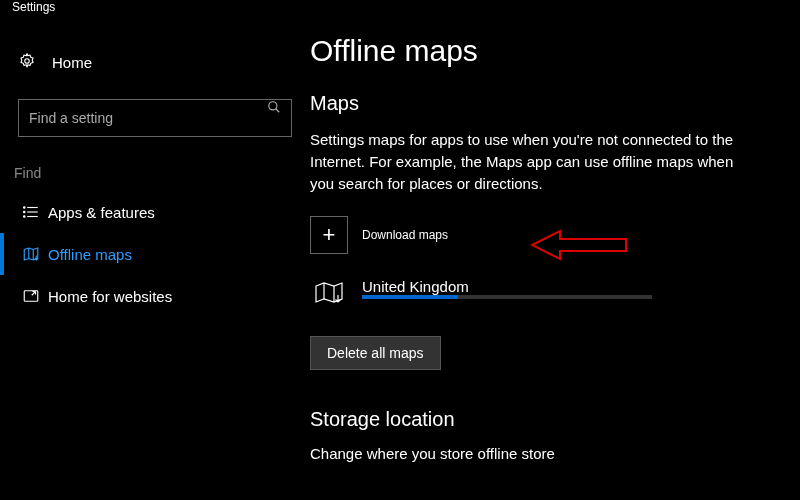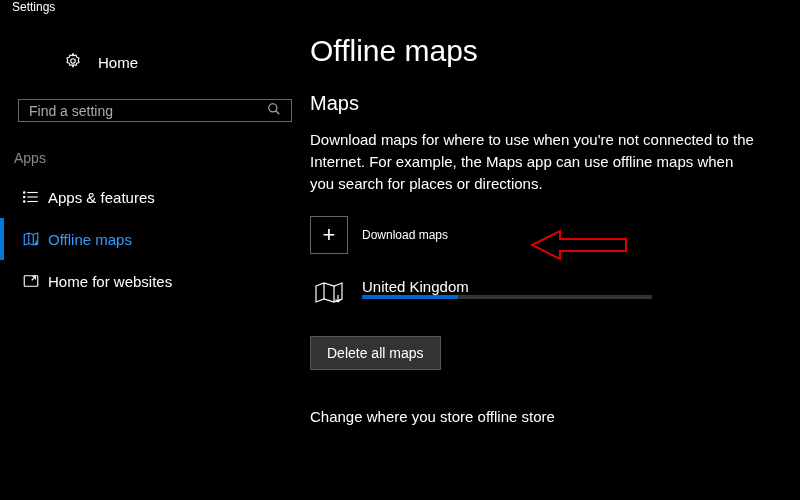--- a/index.html
+++ b/index.html
@@ -29,31 +29,29 @@
     flex: 1;
     padding: 20px 10px 0 0;
   }
   .home-row {
     display: flex;
     align-items: center;
     gap: 16px;
     padding: 8px 18px;
     margin-bottom: 18px;
     cursor: pointer;
-    margin-left: 46px;
   }
   .home-row .label {
     font-size: 15px;
   }
   .search-box {
     margin: 0 18px 28px 18px;
     border: 1px solid #666;
-    height: 23px;
-    display: flex;
-    align-items: center;
+    height: 38px;
+    display: flex;
     padding: 0 10px;
     background: #000;
   }
   .search-box input {
     flex: 1;
     background: transparent;
     border: none;
     outline: none;
     color: #fff;
     font-size: 14px;
@@ -187,21 +185,21 @@
     <div class="search-box">
       <input type="text" placeholder="Find a setting" style="">
       <span>
         <svg width="14" height="14" viewBox="0 0 24 24" fill="none" stroke="#aaa" stroke-width="2">
           <circle cx="10" cy="10" r="7"></circle>
             <line x1="21" y1="21" x2="15" y2="15"></line>
         </svg>
       </span>
     </div>
 
-    <div class="section-label">Apps</div>
+    <div class="section-label">Find</div>
 
     <div class="nav-item">
       <span class="icon">
         <svg width="18" height="18" viewBox="0 0 24 24" fill="none" stroke="#fff" stroke-width="1.5">
           <line x1="7" y1="6" x2="21" y2="6"></line>
             <line x1="7" y1="12" x2="21" y2="12"></line>
             <line x1="7" y1="18" x2="21" y2="18"></line>
           <circle cx="3" cy="6" r="1" fill="#fff"></circle>
             <circle cx="3" cy="12" r="1" fill="#fff"></circle>
             <circle cx="3" cy="18" r="1" fill="#fff"></circle>
@@ -233,21 +231,21 @@
     </div>
 
   </div>
 
   <div class="main">
 
     <div class="page-title">Offline maps</div>
 
     <div class="subheading">Maps</div>
 
-    <div class="description">Download maps for where to use when you're not connected to the Internet. For example, the Maps app can use offline maps when you search for places or directions.</div>
+    <div class="description">Settings maps for apps to use when you're not connected to the Internet. For example, the Maps app can use offline maps when you search for places or directions.</div>
 
     <div class="download-row">
       <div class="plus-box">+</div>
       <div class="download-label">Download maps</div>
     </div>
 
     <div class="map-entry">
       <div class="icon-box">
         <svg width="30" height="24" viewBox="0 0 30 24" fill="none" stroke="#fff" stroke-width="1.2">
           <path d="M2 5l8-3 10 3 8-3v16l-8 3-10-3-8 3z"></path>
@@ -258,20 +256,21 @@
       <div class="map-info">
         <div class="map-name">United Kingdom</div>
         <div class="progress-track">
           <div class="progress-fill" style="width: 33%;"></div>
         </div>
       </div>
     </div>
 
     <button class="delete-btn">Delete all maps</button>
 
+    <div class="subheading">Storage location</div>
 
     <div class="storage-desc">Change where you store offline store</div>
 
   </div>
 </div>
 
 <svg class="arrow-annot" width="100" height="36">
   <polygon points="2,18 30,4 30,12 96,12 96,24 30,24 30,32" fill="none" stroke="#d00" stroke-width="2"></polygon>
 </svg>
 

